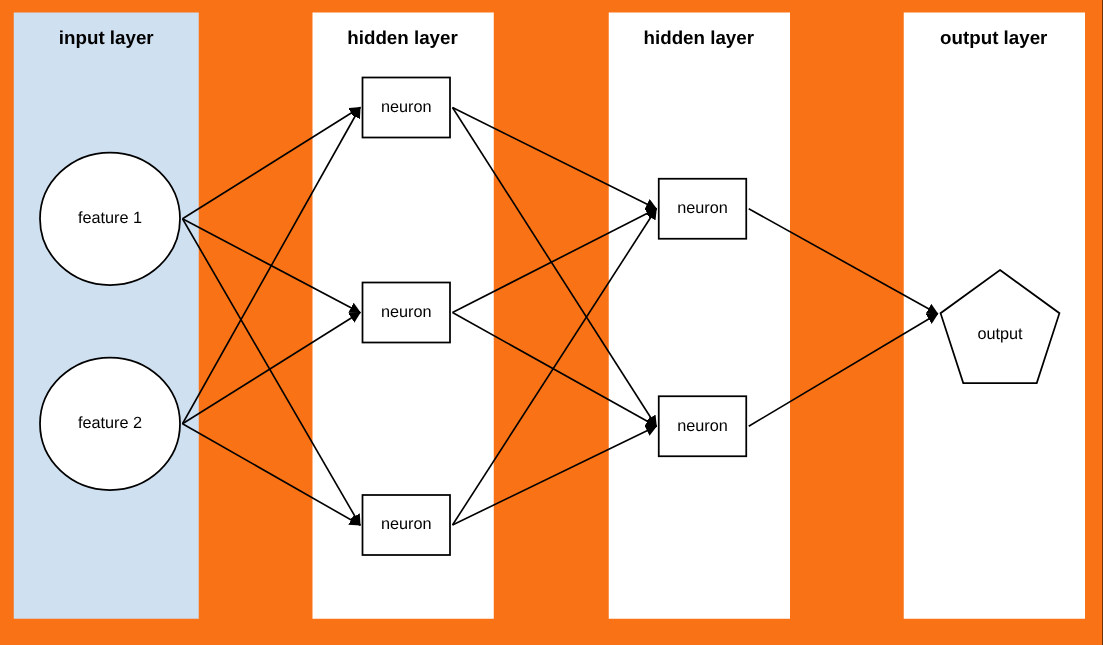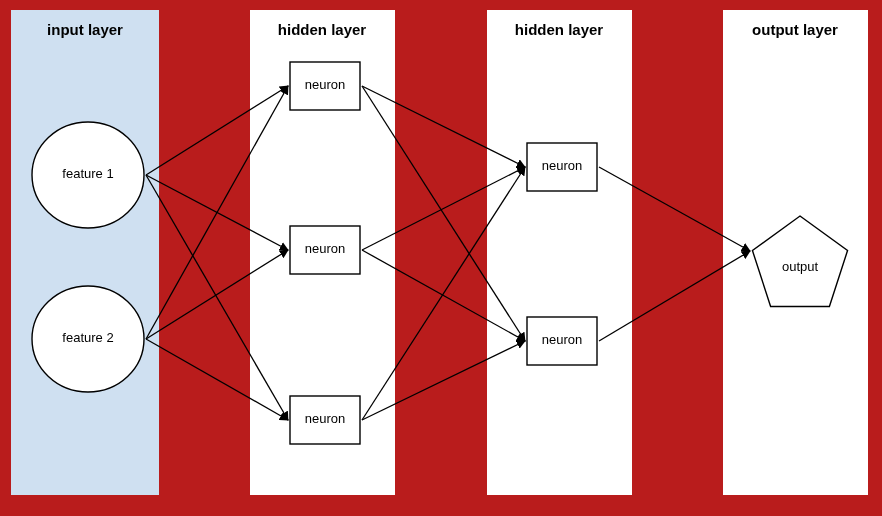--- a/index.html
+++ b/index.html
@@ -4,21 +4,21 @@
 <style>
   html, body {
     margin: 0;
     padding: 0;
     background: #000000;
   }
   #canvas {
     position: relative;
     width: 882px;
     height: 516px;
-    background: #b91c1c;
+    background: #f97316;
     overflow: hidden;
     font-family: "Liberation Sans", sans-serif;
     text-decoration: underline;
   }
   #diagram-svg {
     position: absolute;
     left: 0;
     top: 0;
     width: 882px;
     height: 516px;

